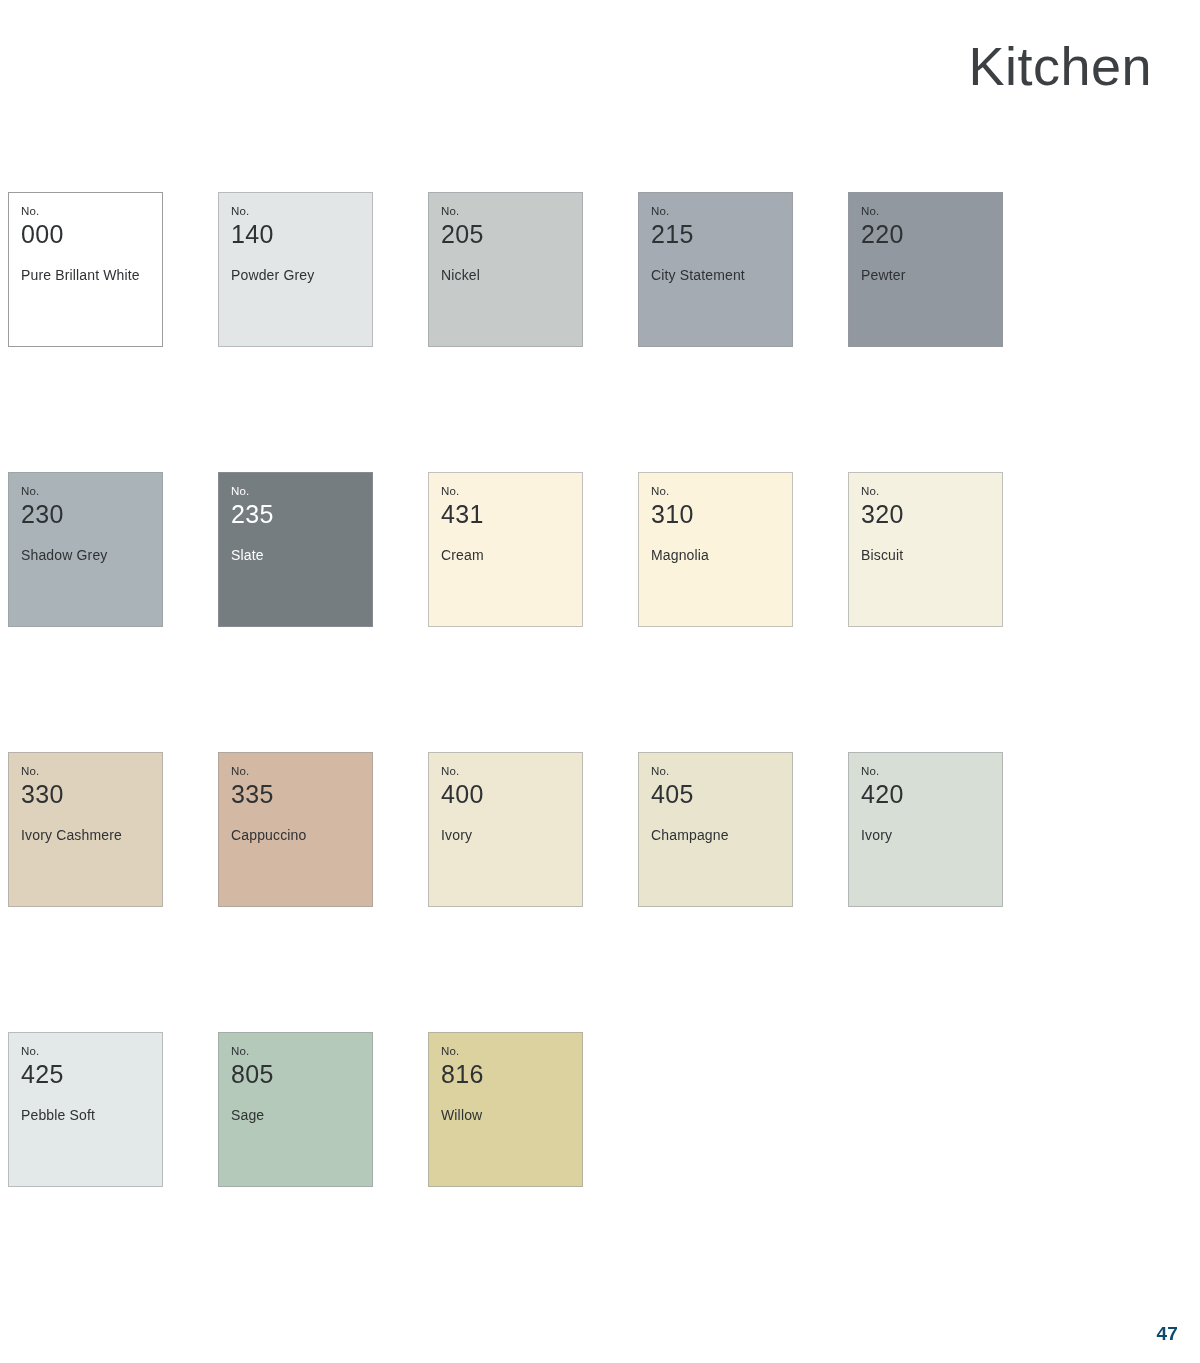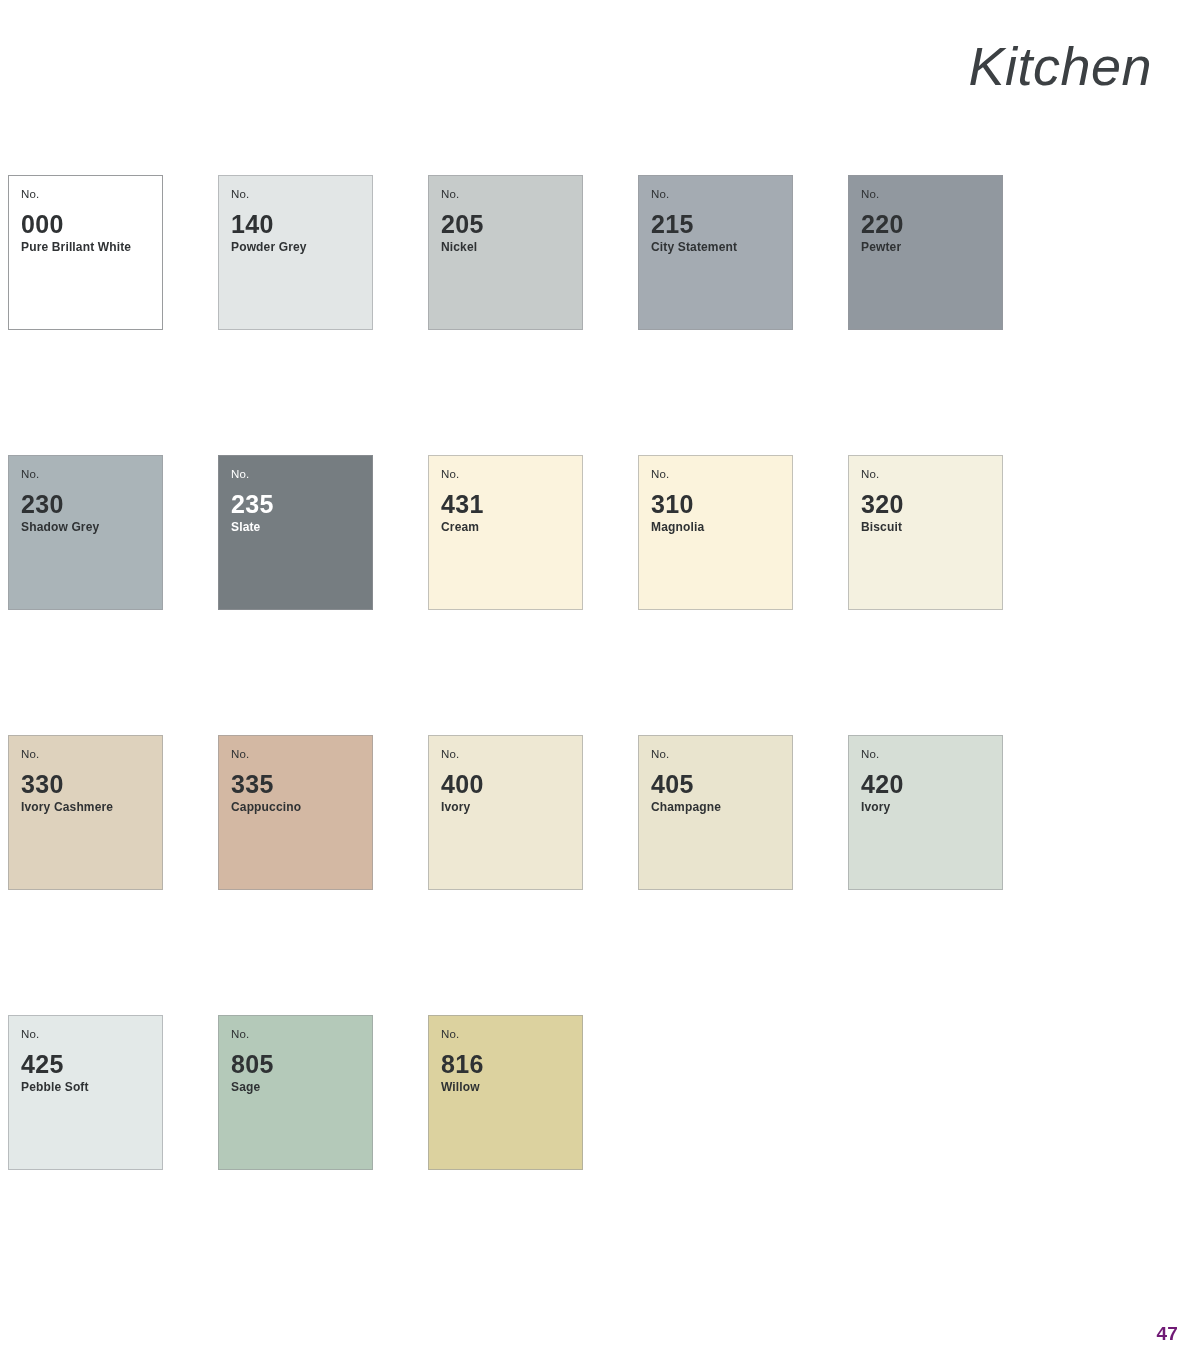--- a/index.html
+++ b/index.html
@@ -21,27 +21,26 @@
   .page-title {
     position: absolute;
     top: 2px;
     right: 48px;
     font-size: 54px;
     font-weight: 300;
     letter-spacing: 0.5px;
     color: #3c4043;
     line-height: 1.05;
     white-space: nowrap;
-    font-style: italic;
   }
 
   
   .swatch-grid {
     position: absolute;
-    top: 175px;
+    top: 192px;
     left: 8px;
     width: 1000px;
     display: grid;
     grid-template-columns: repeat(5, 155px);
     column-gap: 55px;
     row-gap: 125px;
   }
 
   .swatch {
     width: 155px;
@@ -67,44 +66,44 @@
 
   .swatch-no-label {
     font-size: 11.5px;
     font-weight: 400;
     letter-spacing: 0.2px;
     line-height: 1.15;
     display: block;
   }
   .swatch-code {
     font-size: 25px;
-    font-weight: 700;
+    font-weight: 400;
     letter-spacing: 0.3px;
     line-height: 1.12;
     display: block;
-    margin-top: 9px;
+    margin-top: 2px;
   }
   .swatch-name {
-    font-size: 12px;
-    font-weight: 700;
+    font-size: 14px;
+    font-weight: 400;
     letter-spacing: 0.15px;
     line-height: 1.2;
     display: block;
-    margin-top: 2px;
+    margin-top: 19px;
     white-space: nowrap;
   }
 
   
   .page-number {
     position: absolute;
     right: 22px;
     bottom: 18px;
     font-size: 19px;
     font-weight: 700;
-    color: #701a75;
+    color: #0c4a6e;
     letter-spacing: 0.2px;
   }
 </style>
 </head>
 <body>
 
 <h1 class="page-title">Kitchen</h1>
 
 <div class="swatch-grid">
     <div class="swatch is-light-bg" style="background-color: rgb(255, 255, 255);">

